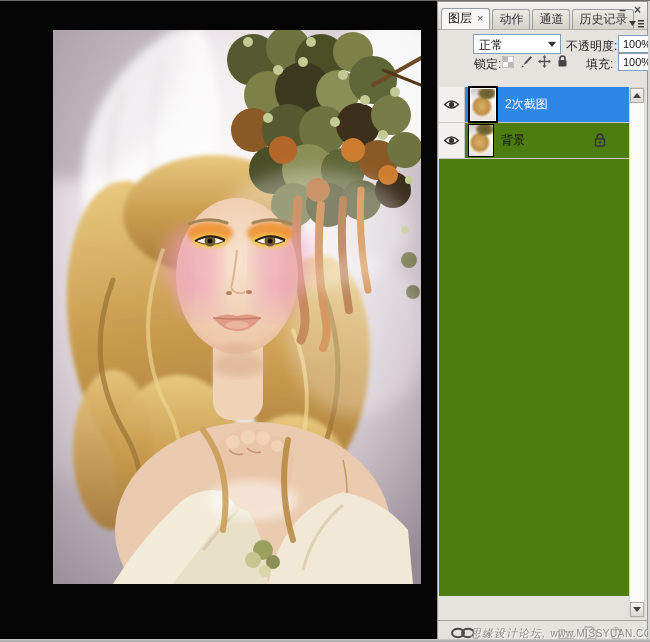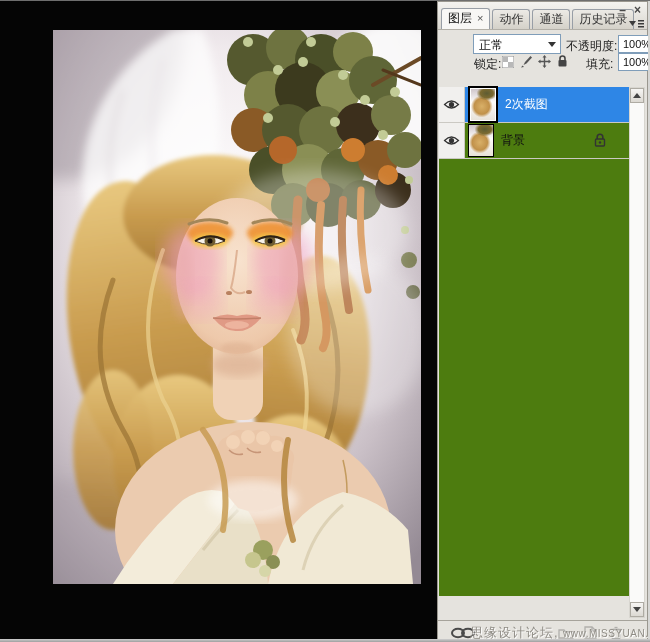--- a/index.html
+++ b/index.html
@@ -90,21 +90,21 @@
   
   #panel-bottom{position:absolute;left:0;right:0;top:618px;height:19px;
     border-top:1px solid #a6a39b;background:#e5e3de;}
   .chain{position:absolute;left:12px;top:4px;}
   .faint-ic{position:absolute;top:4px;opacity:.32;}
   #ic-group{left:120px;}
   #ic-newlayer{left:146px;}
   #ic-trash{left:172px;}
   .watermark{position:absolute;left:32px;top:2px;white-space:nowrap;
     color:#8f8c85;text-shadow:1px 1px 0 rgba(255,255,255,.9);}
-  .watermark .wm-cn{font-size:13px;letter-spacing:1px;}
+  .watermark .wm-cn{font-size:11px;letter-spacing:1px;font-style:italic;}
   .watermark .wm-url{font-size:10px;letter-spacing:.5px;}
 </style>
 </head>
 <body>
 
 <div id="root">
 
   <div id="canvas">
     <div id="photo">
       <svg width="368" height="554" viewBox="0 0 368 554">

